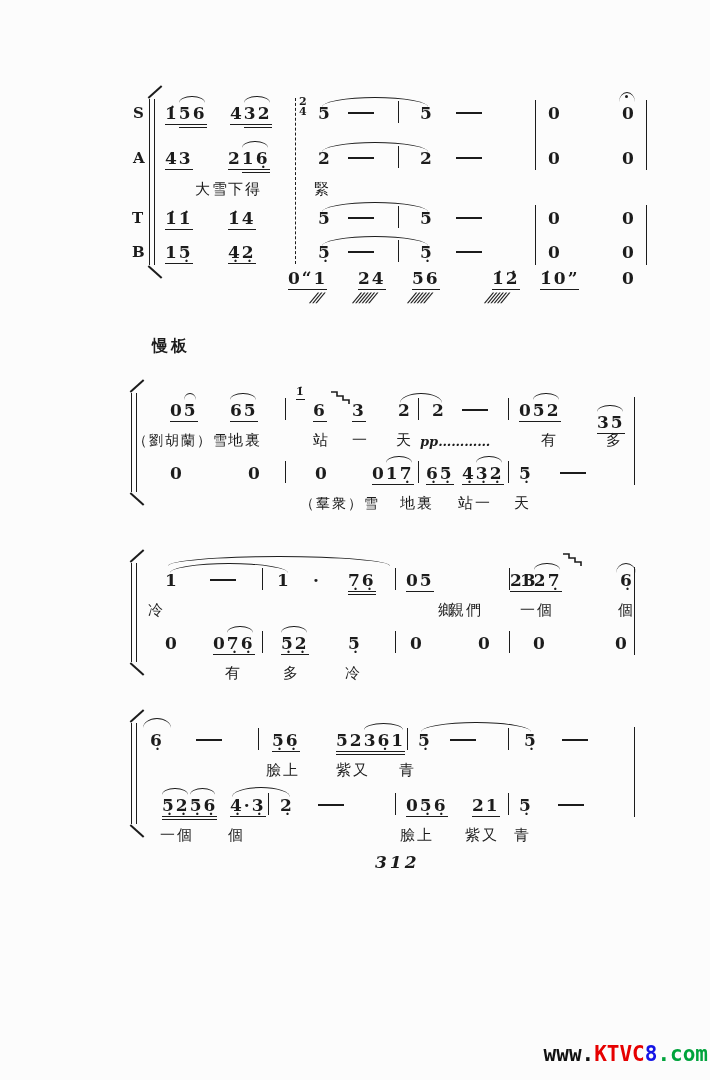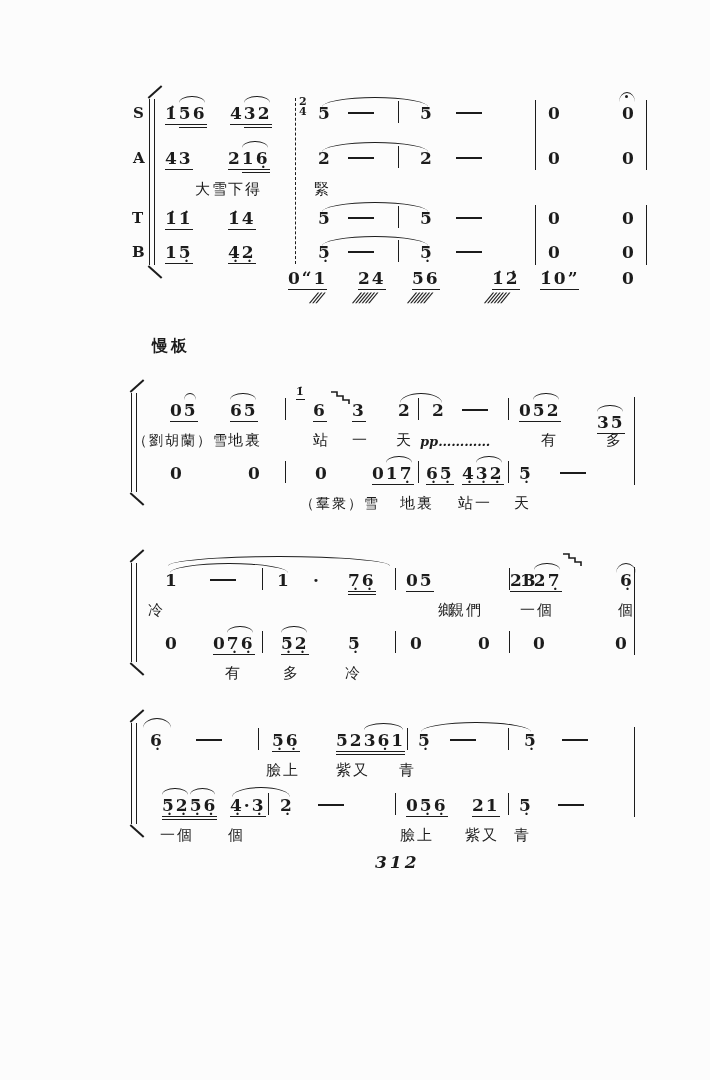--- a/index.html
+++ b/index.html
@@ -222,13 +222,14 @@
       <div class="bar" style="left: 508px; top: 793px; height: 22px;"></div>
       <div class="note" style="left: 519px; top: 795px;">5̣</div>
       <div class="mdash" style="left: 558px; top: 804px;"></div>
       <div class="cjk" style="left: 160px; top: 826px;">一個</div>
       <div class="cjk" style="left: 228px; top: 826px;">個</div>
       <div class="cjk" style="left: 400px; top: 826px;">臉上</div>
       <div class="cjk" style="left: 465px; top: 826px;">紫又</div>
       <div class="cjk" style="left: 514px; top: 826px;">青</div>
     </div>
   <div class="pageno">312</div>
+  <div class="watermark"><span style="color: rgb(17, 17, 17);">www.</span><span style="color: rgb(230, 0, 0);">KTVC</span><span style="color: rgb(20, 20, 230);">8</span><span style="color: rgb(0, 163, 60);">.com</span></div>
 </div>
 
 </body></html>

